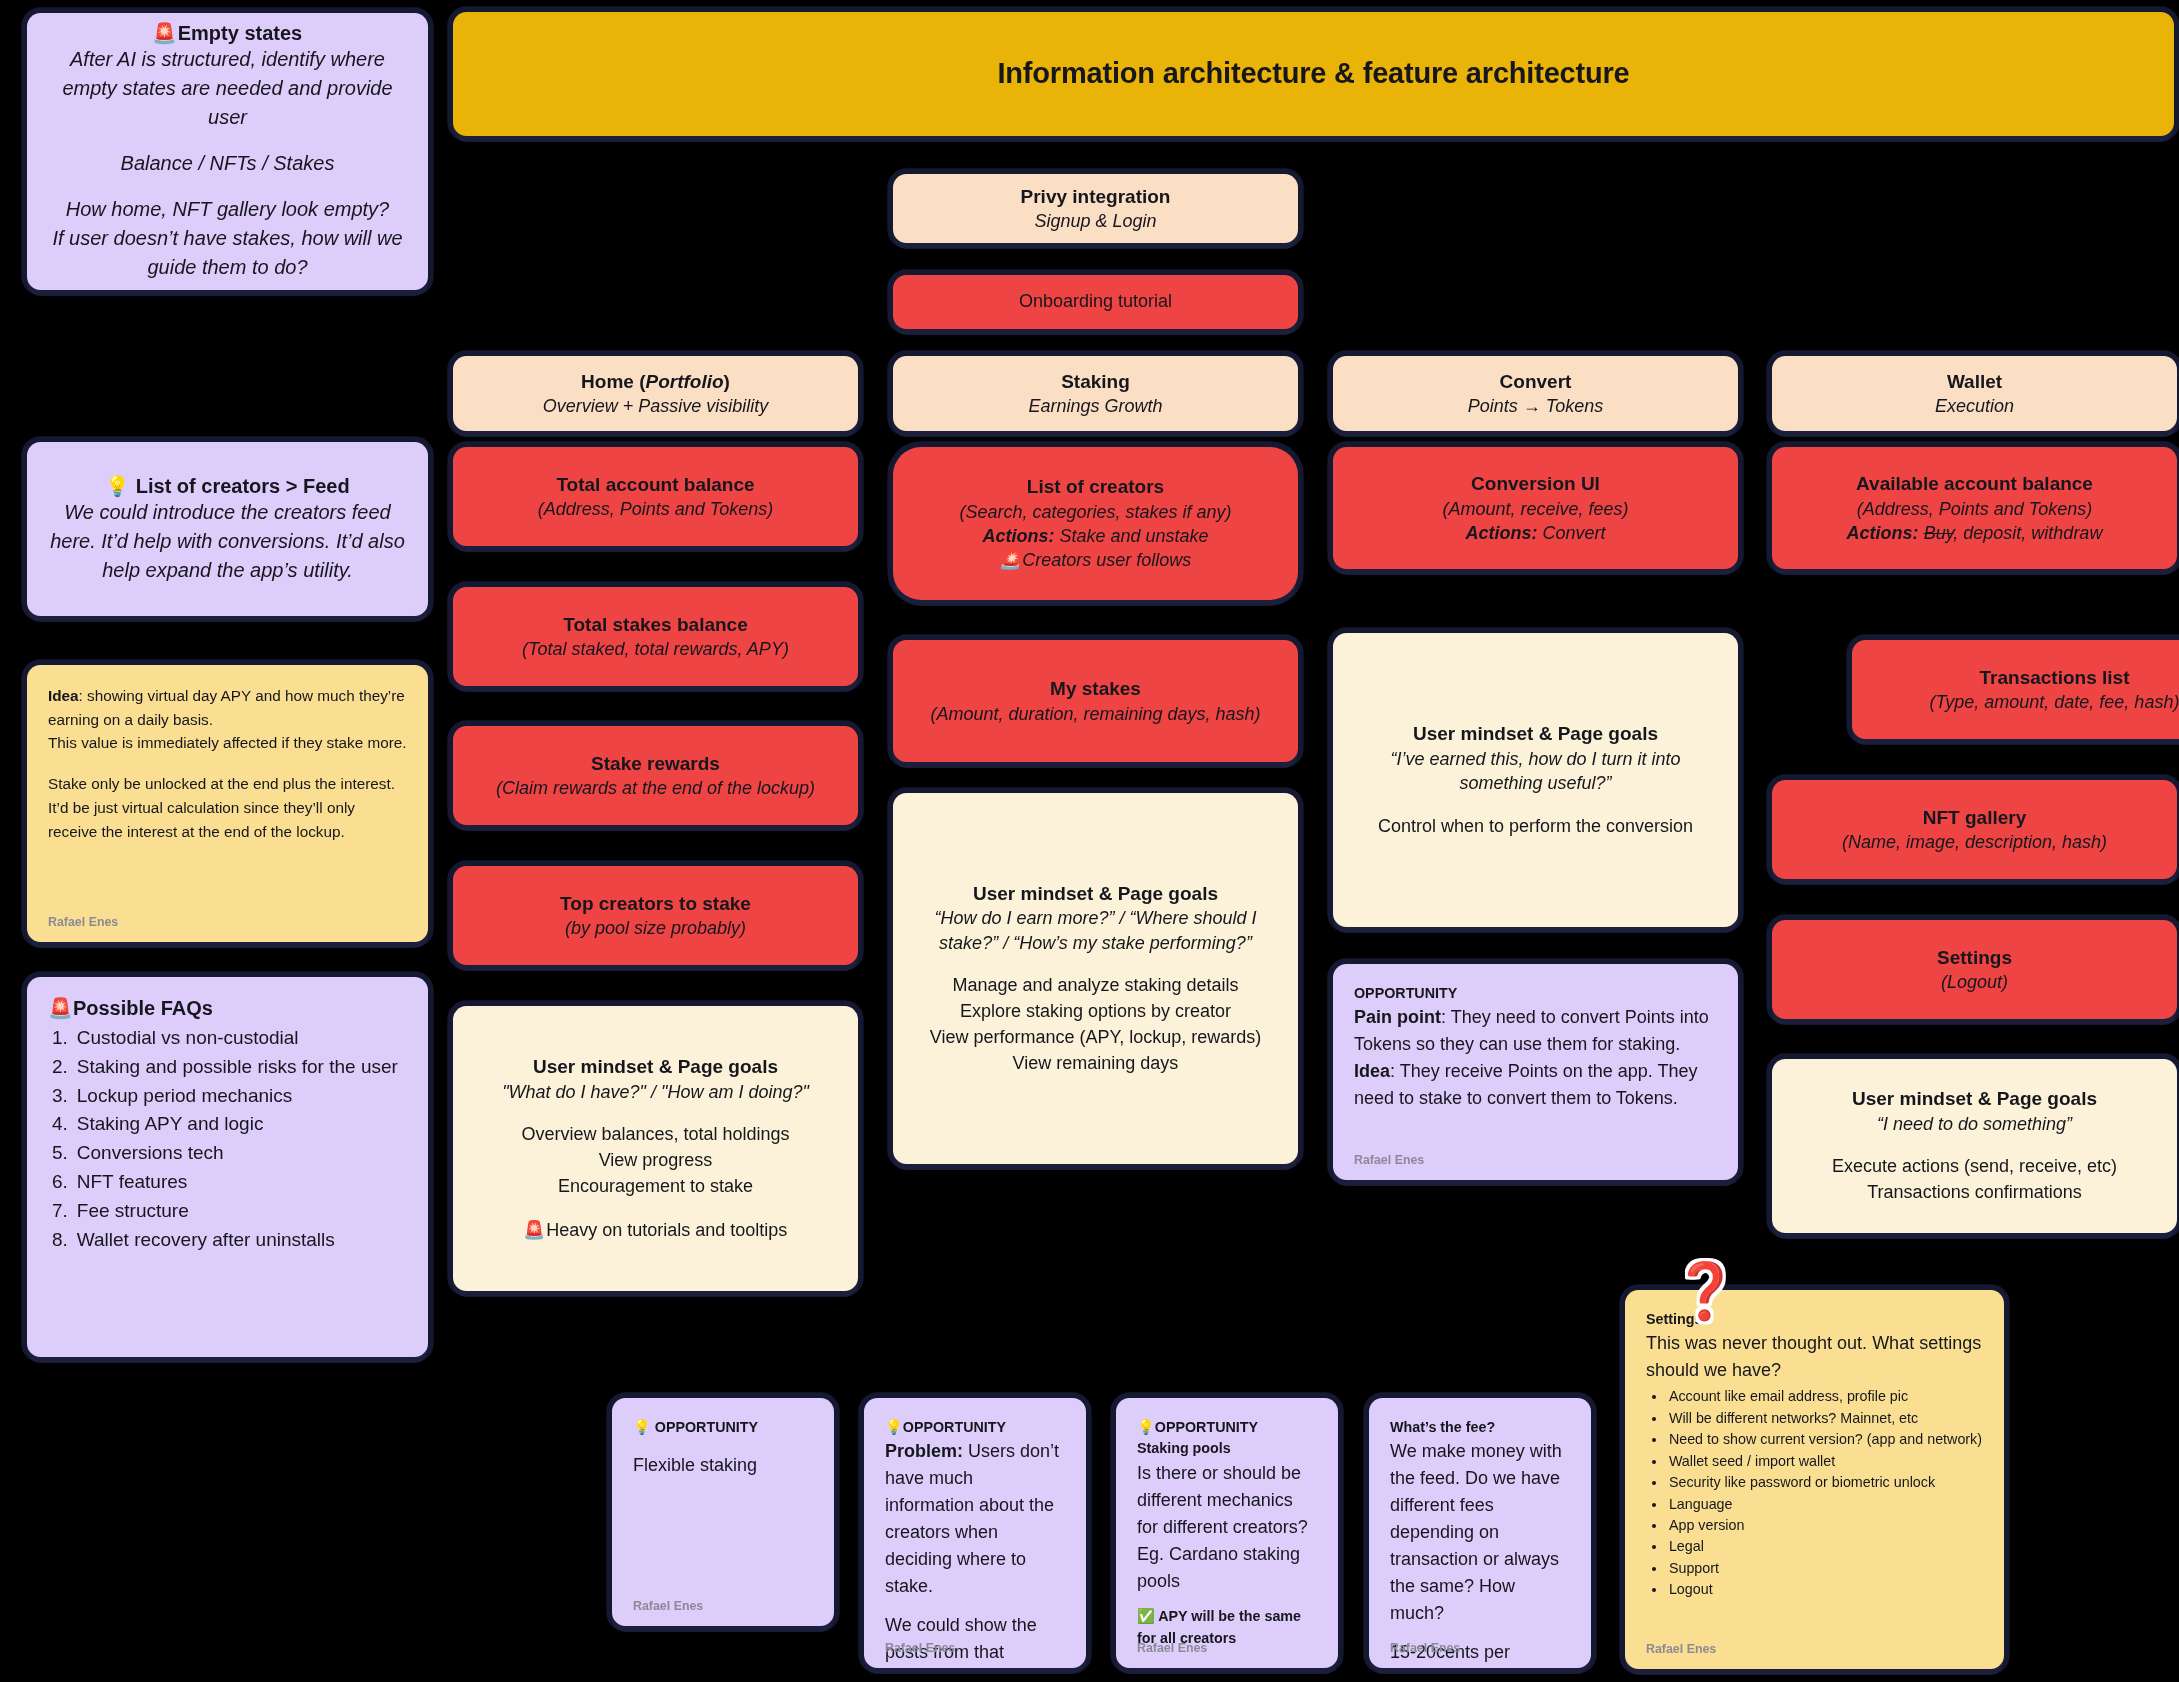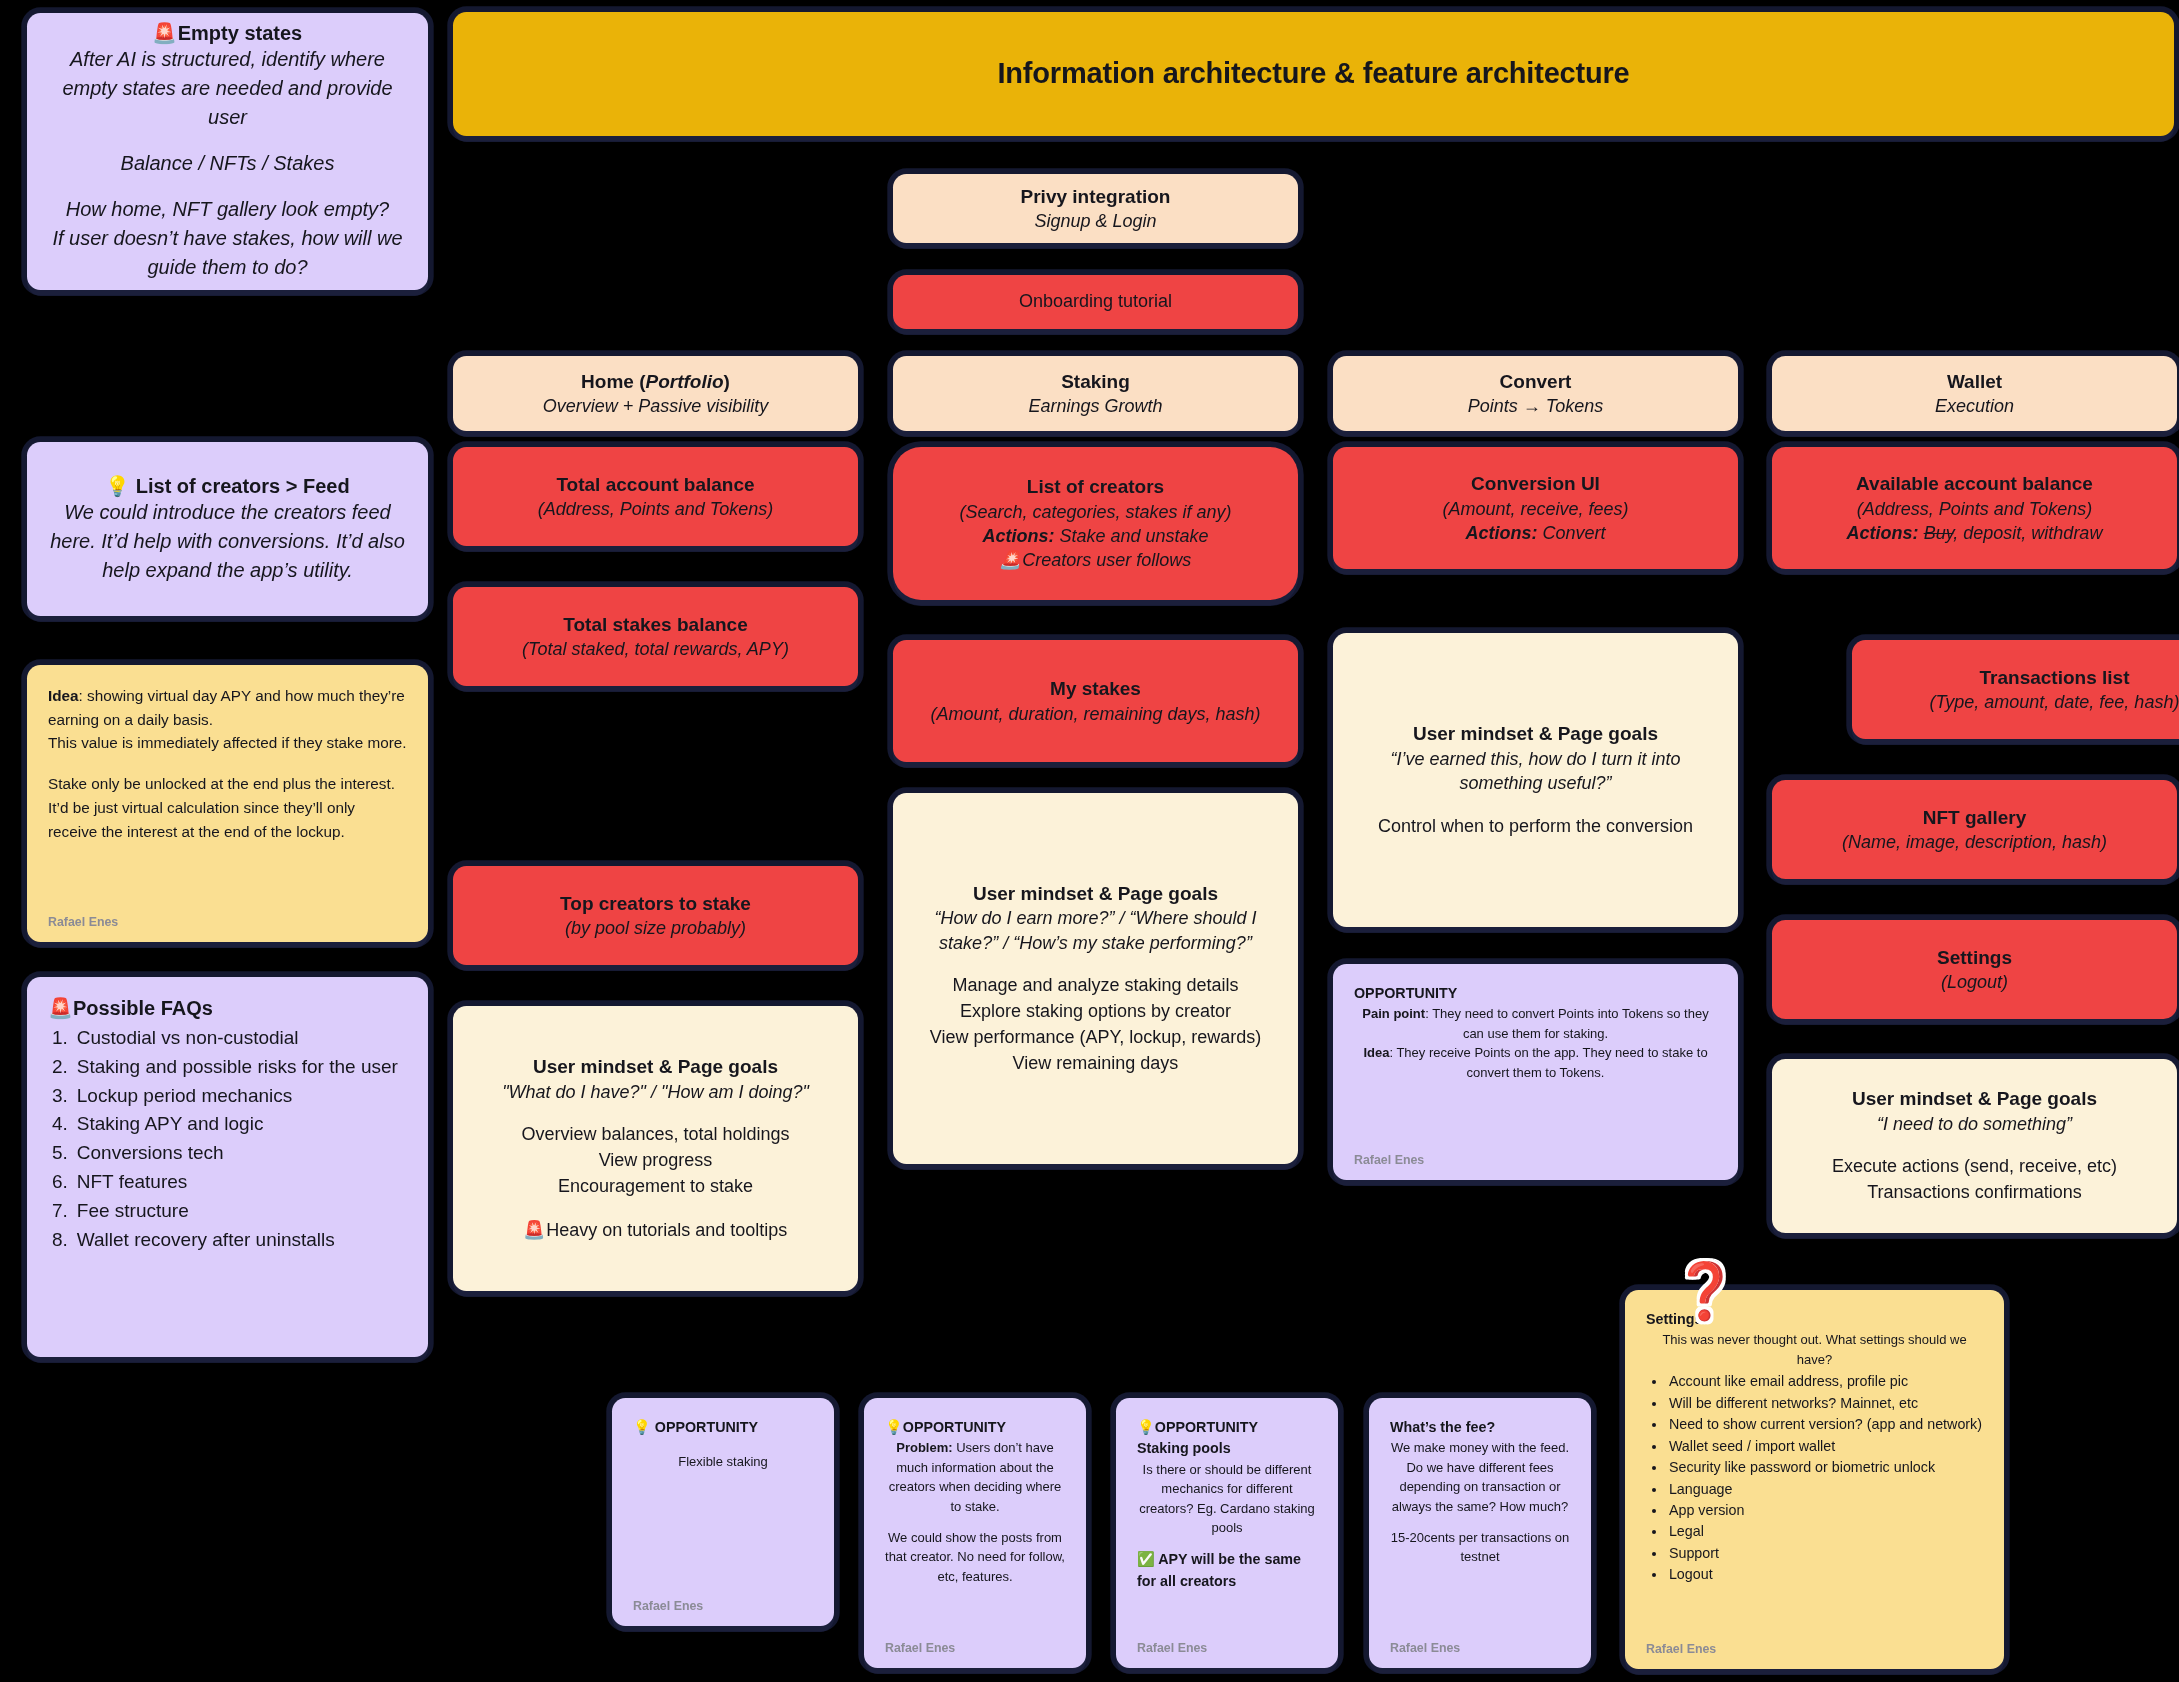--- a/index.html
+++ b/index.html
@@ -31,21 +31,21 @@
     text-align: center;
   }
   .pad { padding: 0 21px; }
   .padL { padding: 19px 21px; }
 
   .t-title   { font-size: 29px; font-weight: bold; letter-spacing: -0.2px; }
   .t-h       { font-size: 19px; font-weight: bold; line-height: 1.35; }
   .t-i       { font-size: 18px; font-style: italic; line-height: 1.35; }
   .t-p       { font-size: 18px; line-height: 1.4; }
   .t-reg     { font-size: 18px; line-height: 1.45; }
-  .t-sm      { font-size: 13px; line-height: 1.5; text-align: center; }
+  .t-sm      { font-size: 18px; line-height: 1.5; }
   .t-smb     { font-size: 14.3px; line-height: 1.5; font-weight: bold; }
   .t-note    { font-size: 15.3px; line-height: 1.55; }
   .t-hi      { font-size: 20px; font-weight: bold; font-style: italic; }
   .t-bigi    { font-size: 20px; font-style: italic; line-height: 1.45; }
   .t-bigh    { font-size: 20px; font-weight: bold; }
   .author {
     position: absolute; left: 21px; bottom: 13.4px;
     font-size: 12.4px; color: #8b8b96; font-weight: bold;
   }
   .gap { height: 17px; }
@@ -124,20 +124,24 @@
     <div class="t-h">Home (<i>Portfolio</i>)</div>
     <div class="t-i">Overview + Passive visibility</div>
   </div>
   <div class="card c-white center pad" style="left:453px; top:447px; width:405px; height:99px;">
     <div class="t-h">Total account balance</div>
     <div class="t-i">(Address, Points and Tokens)</div>
   </div>
   <div class="card c-white center pad" style="left:453px; top:587px; width:405px; height:99px;">
     <div class="t-h">Total stakes balance</div>
     <div class="t-i">(Total staked, total rewards, APY)</div>
+  </div>
+  <div class="card c-white center pad" style="left:453px; top:726px; width:405px; height:99px;">
+    <div class="t-h">Stake rewards</div>
+    <div class="t-i">(Claim rewards at the end of the lockup)</div>
   </div>
   <div class="card c-white center pad" style="left:453px; top:866px; width:405px; height:99px;">
     <div class="t-h">Top creators to stake</div>
     <div class="t-i">(by pool size probably)</div>
   </div>
   <div class="card c-cream2 center pad" style="left:453px; top:1006px; width:405px; height:285px;">
     <div class="t-h">User mindset &amp; Page goals</div>
     <div class="t-i">"What do I have?" / "How am I doing?"</div>
     <div class="gap"></div>
     <div class="t-reg">Overview balances, total holdings</div>

